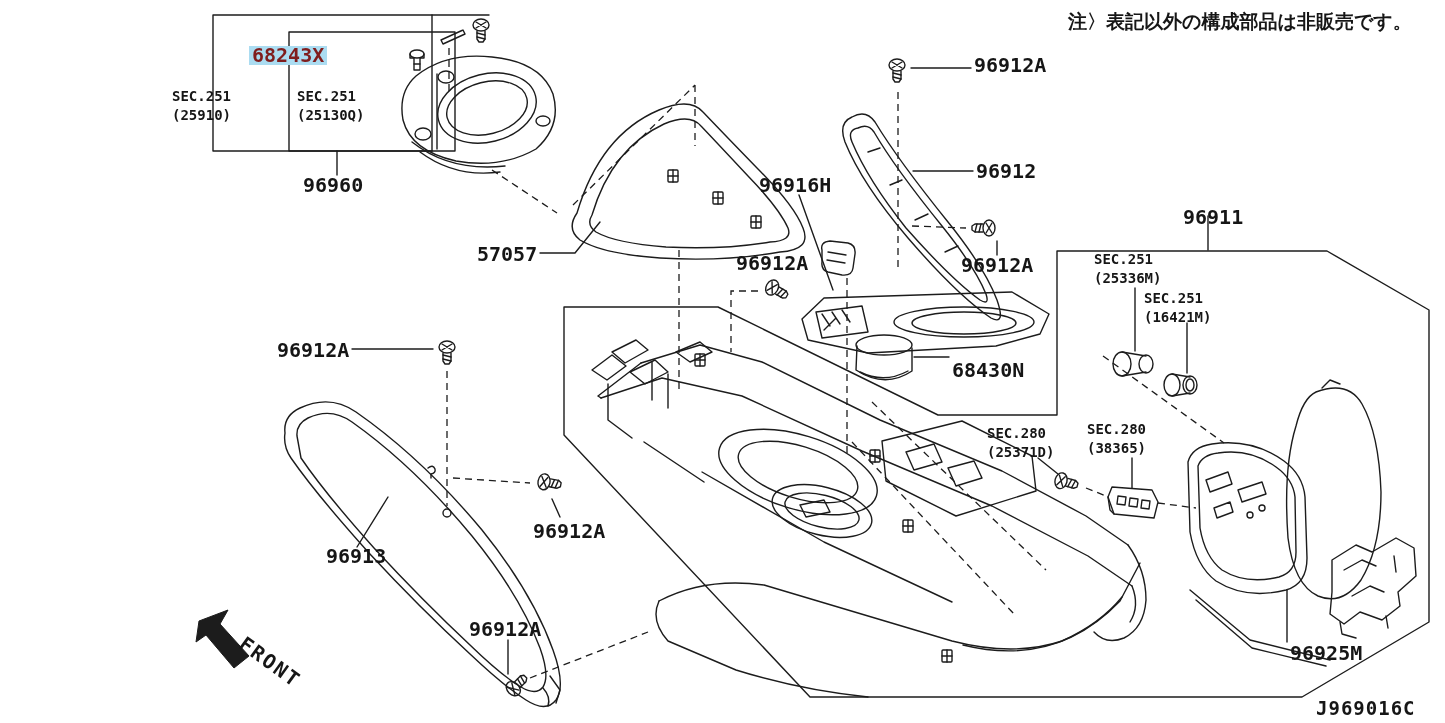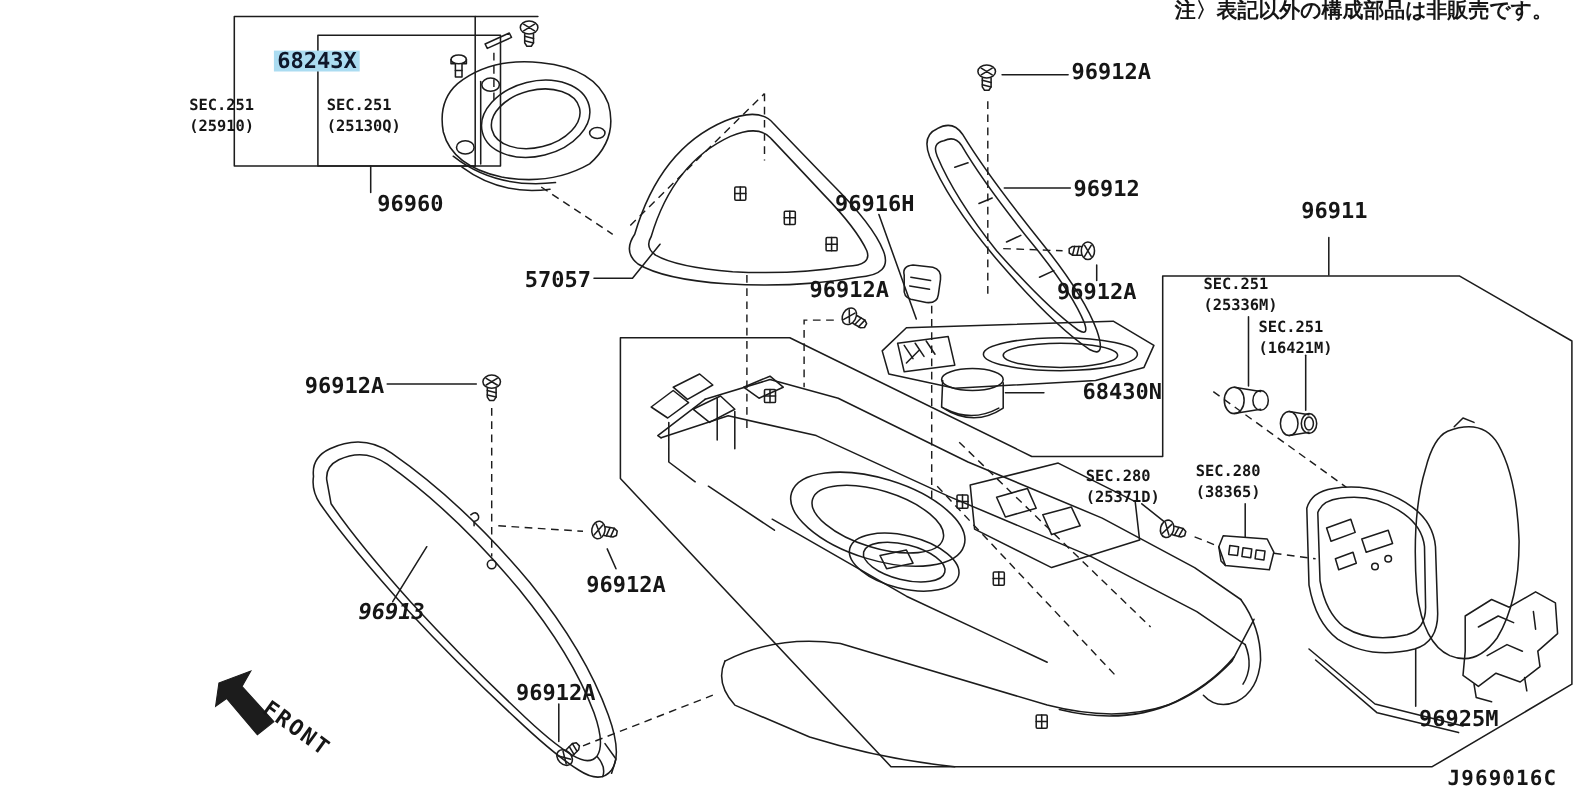--- a/index.html
+++ b/index.html
@@ -4,21 +4,21 @@
 <style>
   html,body{margin:0;padding:0;background:#ffffff;}
   #stage{position:relative;width:1445px;height:723px;background:#ffffff;overflow:hidden;
          font-family:"DejaVu Sans Mono","Liberation Mono",monospace;}
   #art{position:absolute;left:0;top:0;}
   .lbl{position:absolute;font-family:"DejaVu Sans Mono","Liberation Mono",monospace;
        font-weight:bold;color:#161616;font-size:20px;line-height:19px;white-space:nowrap;}
   .sec{font-size:14px;}
   .note{font-family:"DejaVu Sans","Liberation Sans",sans-serif;font-size:19px;font-weight:bold;}
   .code{font-size:19px;letter-spacing:1px;}
-  .hl{background:#abdcf1;color:#0f172a;padding:0px 3px;}
+  .hl{background:#abdcf1;color:#7f1d1d;padding:0px 3px;}
   .front{transform:rotate(36deg);transform-origin:left top;font-size:20px;letter-spacing:2px;}
   svg .ln{stroke:#1c1c1c;stroke-width:1.4;fill:none;stroke-linecap:round;stroke-linejoin:round;}
   svg .dash{stroke:#1c1c1c;stroke-width:1.3;fill:none;stroke-dasharray:7 5;}
   svg .fill{fill:#1c1c1c;stroke:#1c1c1c;}
 </style>
 </head>
 <body>
 
 <div id="stage">
 
@@ -195,65 +195,65 @@
     </g>
     <path class="dash" d="M447,371 L447,506"></path>
     <path class="dash" d="M453,478 L530,483"></path>
     <path class="dash" d="M530,678 L648,632"></path>
     <path class="dash" d="M898,92 L898,272"></path>
     <path class="dash" d="M912,226 L966,228"></path>
 
     <path class="fill" d="M199,621 L228,610 L220,624 L249,656 L234,668 L206,635 L196,642 Z"></path>
   </svg>
 
-  <div class="lbl note" style="left:1068px;top:0;">注〉表記以外の構成部品は非販売です。</div>
+  <div class="lbl note" style="left:1068px;top:12px;">注〉表記以外の構成部品は非販売です。</div>
 
   <div class="lbl sec" style="left:172px;top:87px;">
     <div>SEC.251</div>
     <div>(25910)</div>
   </div>
   <div class="lbl sec" style="left:297px;top:87px;">
     <div>SEC.251</div>
     <div>(25130Q)</div>
   </div>
 
   <span class="lbl hl" style="left:249px;top:46px;">68243X</span>
 
-  <span class="lbl" style="left:303px;top:176px;margin-left:40px;">96960</span>
+  <span class="lbl" style="left:303px;top:176px;">96960</span>
   <span class="lbl" style="left:477px;top:245px;">57057</span>
   <span class="lbl" style="left:759px;top:176px;">96916H</span>
   <span class="lbl" style="left:976px;top:162px;">96912</span>
-  <span class="lbl" style="left:1183px;top:182px;">96911</span>
+  <span class="lbl" style="left:1183px;top:208px;">96911</span>
 
   <span class="lbl" style="left:974px;top:56px;">96912A</span>
   <span class="lbl" style="left:736px;top:254px;">96912A</span>
   <span class="lbl" style="left:961px;top:256px;">96912A</span>
   <span class="lbl" style="left:277px;top:341px;">96912A</span>
   <span class="lbl" style="left:533px;top:522px;">96912A</span>
   <span class="lbl" style="left:469px;top:620px;">96912A</span>
 
   <div class="lbl sec" style="left:1094px;top:250px;">
     <div>SEC.251</div>
     <div>(25336M)</div>
   </div>
   <div class="lbl sec" style="left:1144px;top:289px;">
     <div>SEC.251</div>
     <div>(16421M)</div>
   </div>
 
-  <span class="lbl" style="left:952px;top:347px;margin-left:32px;">68430N</span>
+  <span class="lbl" style="left:952px;top:361px;">68430N</span>
 
   <div class="lbl sec" style="left:987px;top:424px;">
     <div>SEC.280</div>
     <div>(25371D)</div>
   </div>
   <div class="lbl sec" style="left:1087px;top:420px;">
     <div>SEC.280</div>
     <div>(38365)</div>
   </div>
 
-  <span class="lbl" style="left:326px;top:547px;font-style:italic;">96913</span>
+  <span class="lbl" style="left:326px;top:547px;">96913</span>
   <span class="lbl" style="left:1266px;top:644px;margin-left:24px;">96925M</span>
 
   <span class="lbl front" style="left:247px;top:634px;">FRONT</span>
 
   <span class="lbl code" style="left:1316px;top:699px;">J969016C</span>
 </div>
 
 </body></html>

